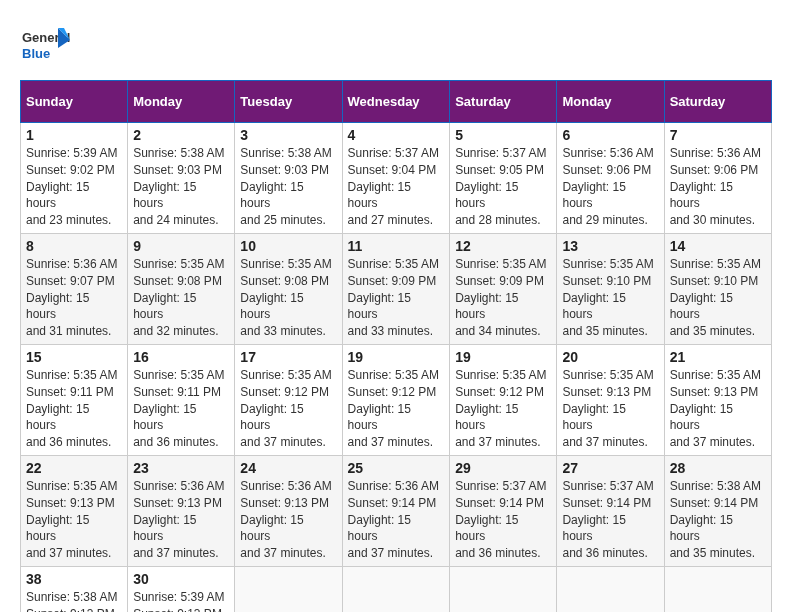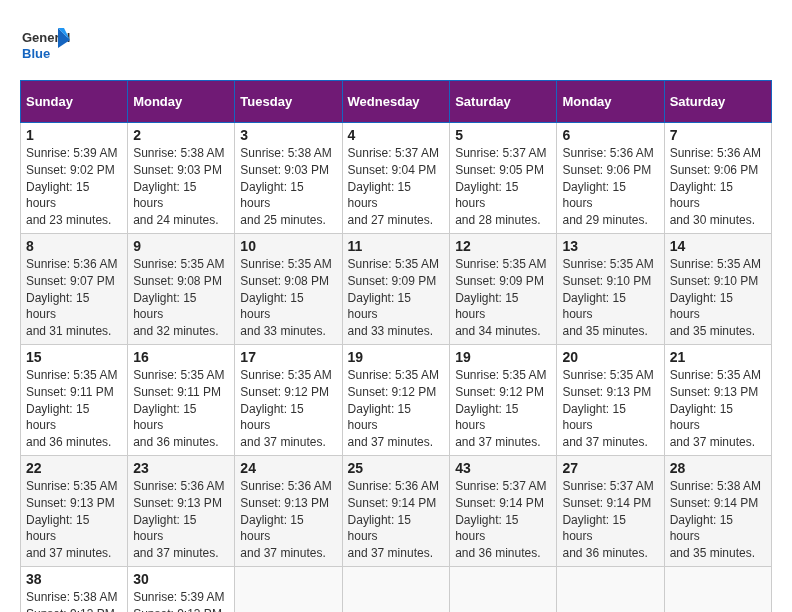--- a/index.html
+++ b/index.html
@@ -330,21 +330,21 @@
         <td>
         <span class="day-num">25</span>
         <div class="day-info">
           Sunrise: 5:36 AM<br>
           Sunset: 9:14 PM<br>
           Daylight: 15 hours<br>
           and 37 minutes.
         </div>
       </td>
         <td>
-        <span class="day-num">43</span>
+        <span class="day-num">29</span>
         <div class="day-info">
           Sunrise: 5:37 AM<br>
           Sunset: 9:14 PM<br>
           Daylight: 15 hours<br>
           and 36 minutes.
         </div>
       </td>
         <td>
         <span class="day-num">27</span>
         <div class="day-info">

